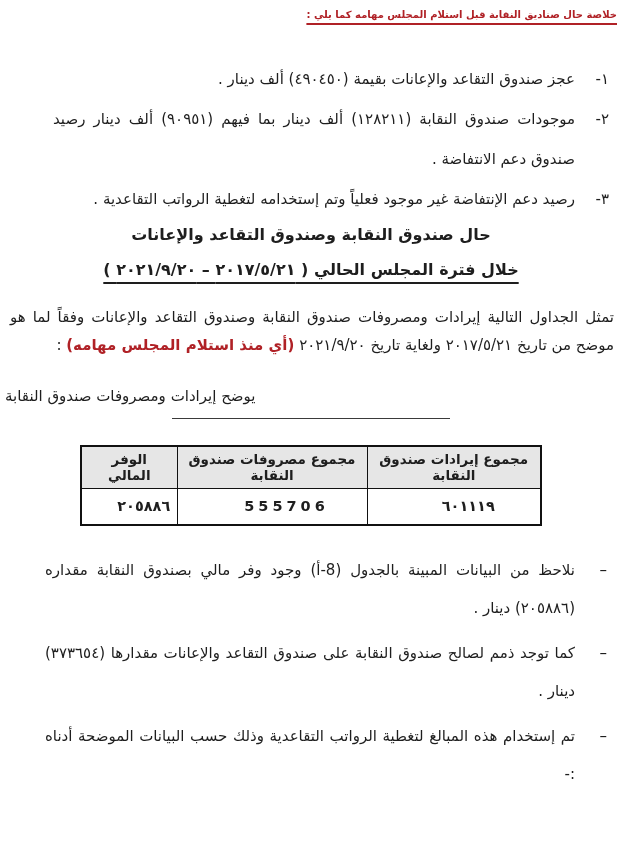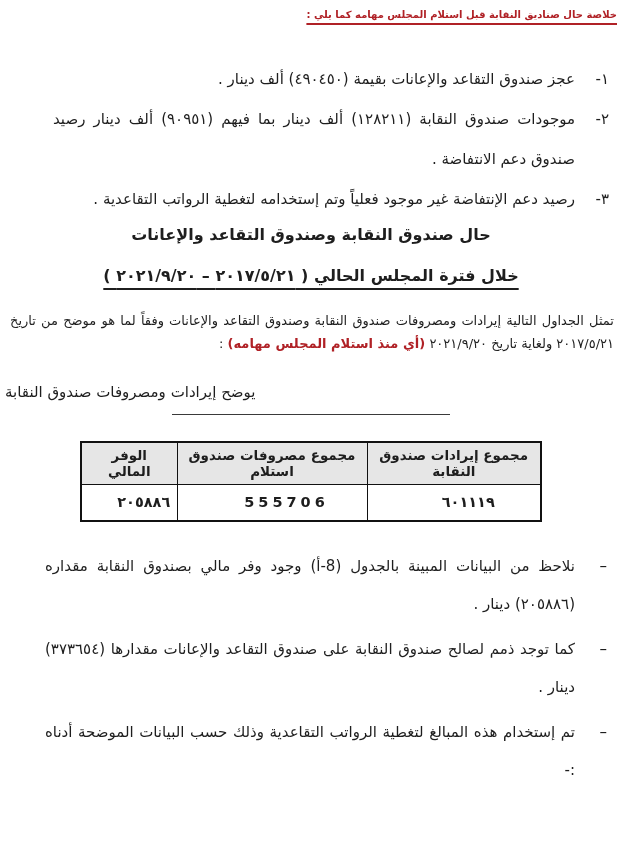--- a/index.html
+++ b/index.html
@@ -43,30 +43,30 @@
   }
 
   .center-head{
     text-align:center;
     font-weight:bold;
     font-size:16px;
     line-height:22px;
   }
   .head-1{margin-top:5px;}
   .head-2{
-    margin-top:19px;
+    margin-top:13px;
     text-decoration:underline;
     text-underline-offset:7px;
     text-decoration-thickness:1.5px;
   }
 
   .para{
     margin:22px 3px 0 5px;
-    font-size:13px;
-    line-height:23px;
+    font-size:15px;
+    line-height:28px;
     text-align:justify;
   }
   .para .red-seg{color:var(--red);font-weight:bold;}
 
   .table-title{
     margin-top:13px;
     text-align:center;
     font-weight:bold;
     font-size:17px;
     line-height:24px;
@@ -164,21 +164,21 @@
 
   <table class="fin">
     <colgroup>
       <col class="col-rev">
         <col class="col-exp">
         <col class="col-sav">
     </colgroup>
     <thead>
       <tr>
         <th>مجموع إيرادات صندوق النقابة</th>
-        <th>مجموع مصروفات صندوق استلام</th>
+        <th>مجموع مصروفات صندوق النقابة</th>
         <th>الوفر المالي</th>
       </tr>
     </thead>
     <tbody>
       <tr>
         <td>٦٠١١١٩</td>
         <td>555706</td>
         <td>٢٠٥٨٨٦</td>
       </tr>
     </tbody>

